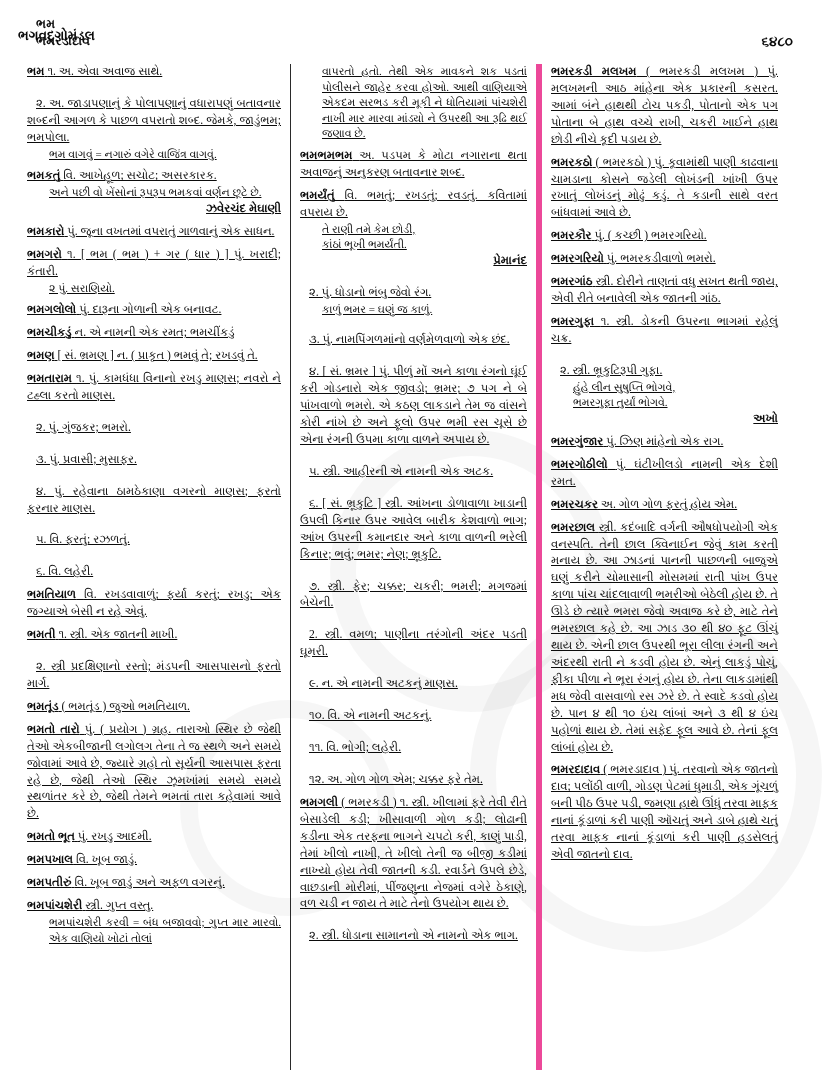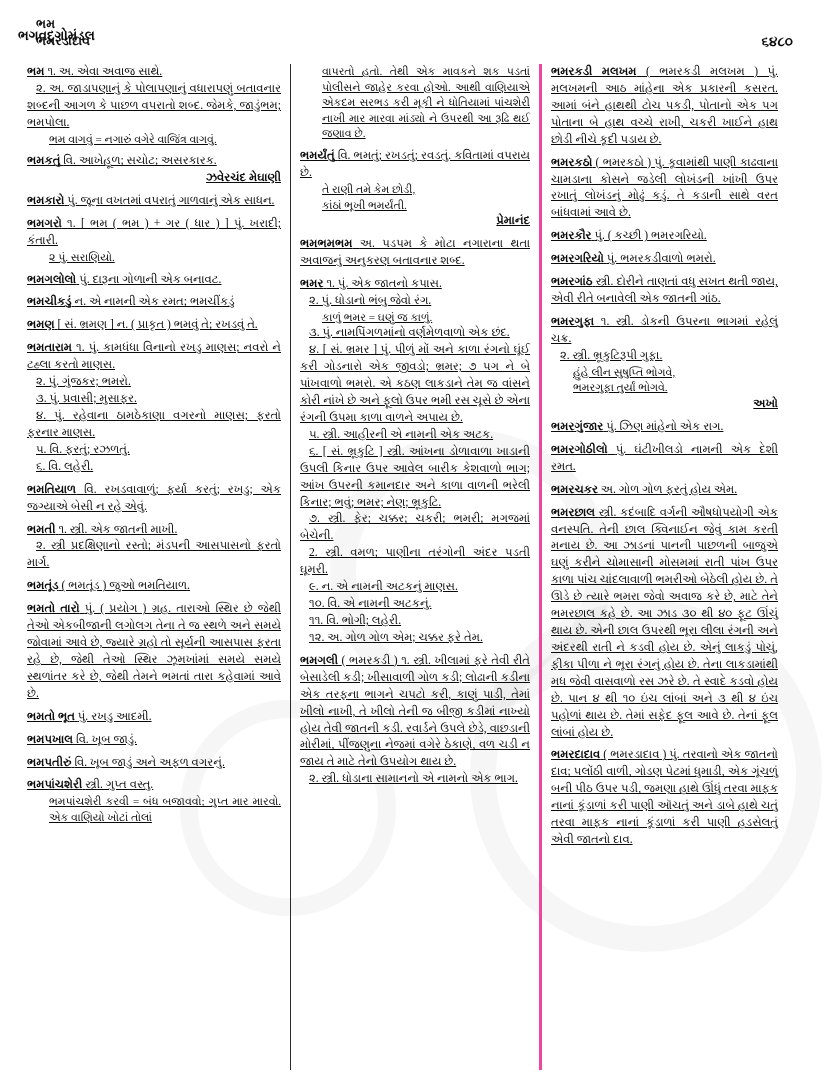--- a/index.html
+++ b/index.html
@@ -78,32 +78,32 @@
     height: 1006px;
   }
   .col {
     box-sizing: border-box;
     padding: 0 9px;
     font-size: 11.6px;
     line-height: 1.46;
     position: relative;
   }
   .col-1 { width: 272px; }
-  .col-2 { width: 252px; border-left: 1px solid #2a2a2a; border-right: 3px solid #ec4899; }
+  .col-2 { width: 252px; border-left: 1px solid #2a2a2a; border-right: 6px solid #ec4899; }
   .col-3 { width: 245px; }
 
   .entry { margin: 0 0 6px 0; text-decoration: underline; }
 
   .hw {
     font-weight: bold;
   }
   .sense {
     display: block;
     text-indent: 9px;
-    margin-top: 0;
+    margin-top: 15px;
   }
   .attrib {
     display: block;
     text-align: right;
     font-weight: bold;
     margin-top: -14px;
   }
   .attrib.inline { margin-top: 0; }
   .sub {
     display: block;
@@ -134,20 +134,21 @@
 
   <div class="columns">
     <div class="col col-1">
         <div class="entry">
           <div class="body-text just"><span class="hw">ભમ</span> <span>૧. અ. એવા અવાજ સાથે.</span></div>
           <span class="sense just">૨. અ. જાડાપણાનું કે પોલાપણાનું વધારાપણું બતાવનાર શબ્દની આગળ કે પાછળ વપરાતો શબ્દ. જેમકે, જાડુંભમ; ભમપોલા.</span>
           <span class="sub just">ભમ વાગવું = નગારું વગેરે વાજિંત્ર વાગવું.</span>
         </div>
         <div class="entry">
           <div class="body-text just"><span class="hw">ભમકતું</span> <span>વિ. આખેહૂળ; સચોટ; અસરકારક.</span></div>
+          <span class="sub just">અને પછી વો ખેંસોનાં રૂપરૂપ ભમકવાં વર્ણન છૂટે છે.</span>
           <span class="attrib inline">ઝવેરચંદ મેઘાણી</span>
         </div>
         <div class="entry">
           <div class="body-text just"><span class="hw">ભમકારો</span> <span>પું. જૂના વખતમાં વપરાતું ગાળવાનું એક સાધન.</span></div>
         </div>
         <div class="entry">
           <div class="body-text just"><span class="hw">ભમગરો</span> <span>૧. [ ભમ ( ભમ ) + ગર ( ધાર ) ] પું. ખરાદી; કંતારી.</span></div>
           <span class="sub just">૨ પું. સરાણિયો.</span>
         </div>
         <div class="entry">
@@ -192,30 +193,29 @@
         <div class="entry">
           <div class="body-text just"><span class="hw">ભમપાંચશેરી</span> <span>સ્ત્રી. ગુપ્ત વસ્તુ.</span></div>
           <span class="sub just">ભમપાંચશેરી કરવી = બંધ બજાવવો; ગુપ્ત માર મારવો. એક વાણિયો ખોટાં તોલાં</span>
         </div>
       </div>
     <div class="col col-2">
         <div class="entry">
           <span class="sub just">વાપરતો હતો. તેથી એક માવકને શક પડતાં પોલીસને જાહેર કરવા હોઓ. આથી વાણિયાએ એકદમ સરભડ કરી મૂકી ને ધોતિયામાં પાંચશેરી નાખી માર મારવા માંડ્યો ને ઉપરથી આ રૂઢિ થઈ જણાવ છે.</span>
         </div>
         <div class="entry">
+          <div class="body-text just"><span class="hw">ભમભમભમ</span> <span>અ. પડપમ કે મોટા નગારાના થતા અવાજનું અનુકરણ બતાવનાર શબ્દ.</span></div>
+        </div>
+        <div class="entry">
           <div class="body-text just"><span class="hw">ભમર્યંતું</span> <span>વિ. ભમતું; રખડતું; રવડતું. કવિતામાં વપરાય છે.</span></div>
           <span class="sub just">તે રાણી તમે કેમ છોડી,</span>
           <span class="sub just">કાંઠાં ભૂખી ભમર્યંતી.</span>
           <span class="attrib inline">પ્રેમાનંદ</span>
         </div>
         <div class="entry">
-          <div class="body-text just"><span class="hw">ભમભમભમ</span> <span>અ. પડપમ કે મોટા નગારાના થતા અવાજનું અનુકરણ બતાવનાર શબ્દ.</span></div>
-        </div>
-        <div class="entry">
-          <div class="body-text just"><span class="hw">ભમર</span> <span>૧. પું. એક જાતનો કપાસ.</span></div>
           <span class="sense just">૨. પું. ધોડાનો ભંબુ જેવો રંગ.</span>
           <span class="sub just">કાળું ભમર = ઘણું જ કાળું.</span>
           <span class="sense just">૩. પું. નામપિંગળમાંનો વર્ણમેળવાળો એક છંદ.</span>
           <span class="sense just">૪. [ સં. ભ્રમર ] પું. પીળું મોં અને કાળા રંગનો ઘૂંઈ કરી ગોડનારો એક જીવડો; ભ્રમર; ૭ પગ ને બે પાંખવાળો ભમરો. એ કઠણ લાકડાને તેમ જ વાંસને કોરી નાંખે છે અને ફૂલો ઉપર ભમી રસ ચૂસે છે એના રંગની ઉપમા કાળા વાળને અપાય છે.</span>
           <span class="sense just">૫. સ્ત્રી. આહીરની એ નામની એક અટક.</span>
           <span class="sense just">૬. [ સં. ભ્રૂકુટિ ] સ્ત્રી. આંખના ડોળાવાળા ખાડાની ઉપલી કિનાર ઉપર આવેલ બારીક કેશવાળો ભાગ; આંખ ઉપરની કમાનદાર અને કાળા વાળની ભરેલી કિનાર; ભવું; ભમર; નેણ; ભ્રૂકુટિ.</span>
           <span class="sense just">૭. સ્ત્રી. ફેર; ચક્કર; ચકરી; ભમરી; મગજમાં બેચેની.</span>
           <span class="sense just">2. સ્ત્રી. વમળ; પાણીના તરંગોની અંદર પડતી ઘૂમરી.</span>
           <span class="sense just">૯. ન. એ નામની અટકનું માણસ.</span>
           <span class="sense just">૧૦. વિ. એ નામની અટકનું.</span>

